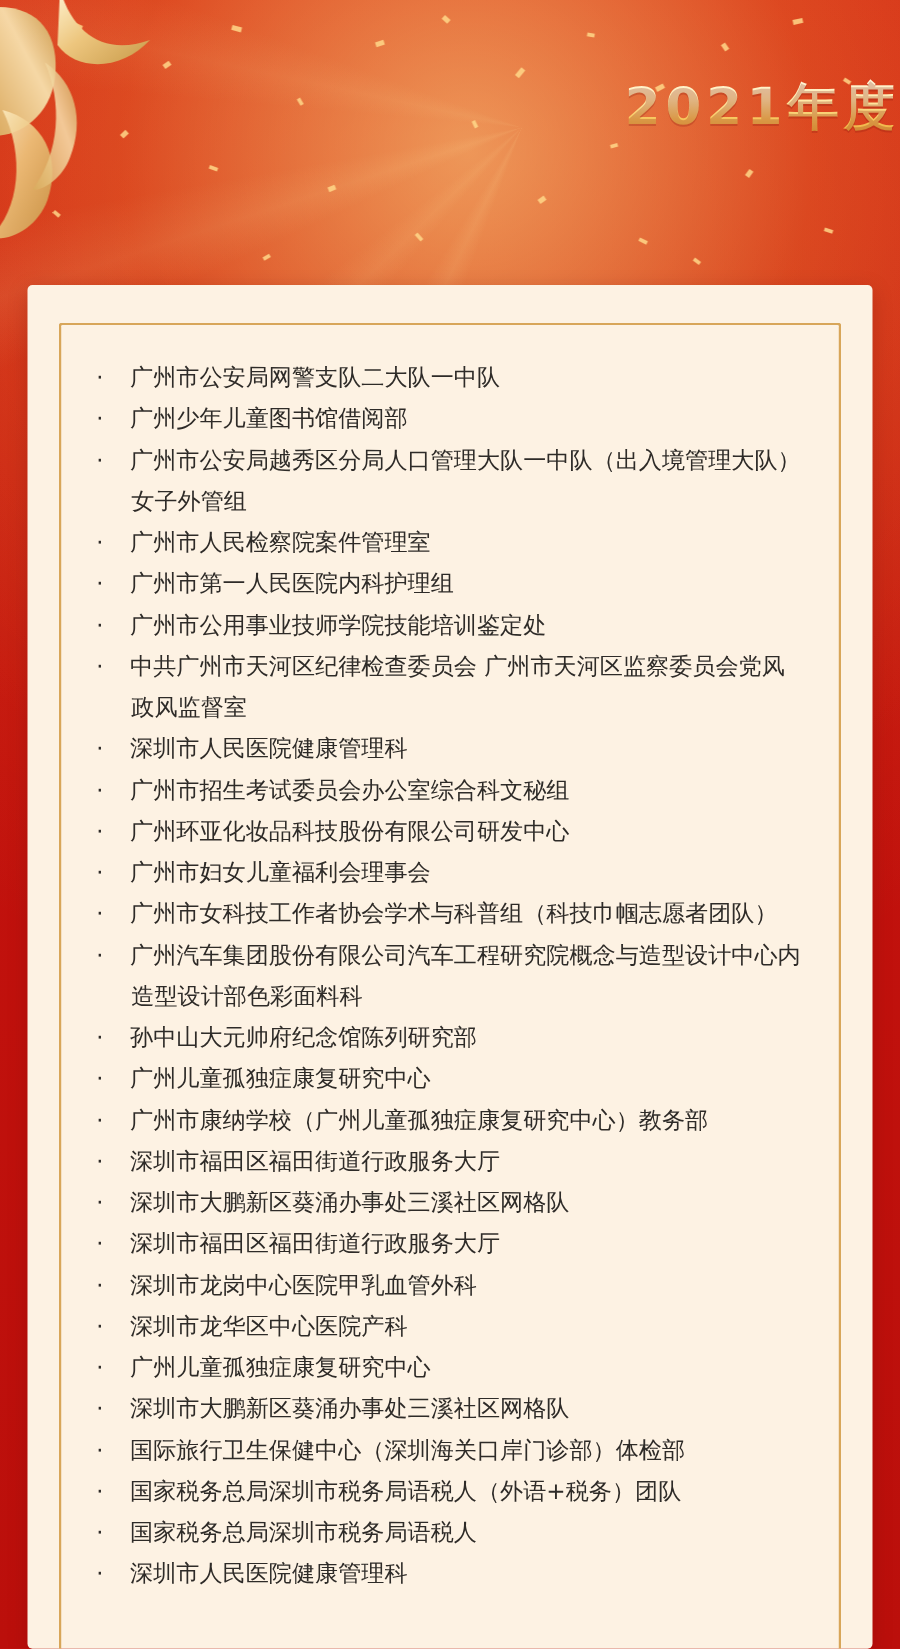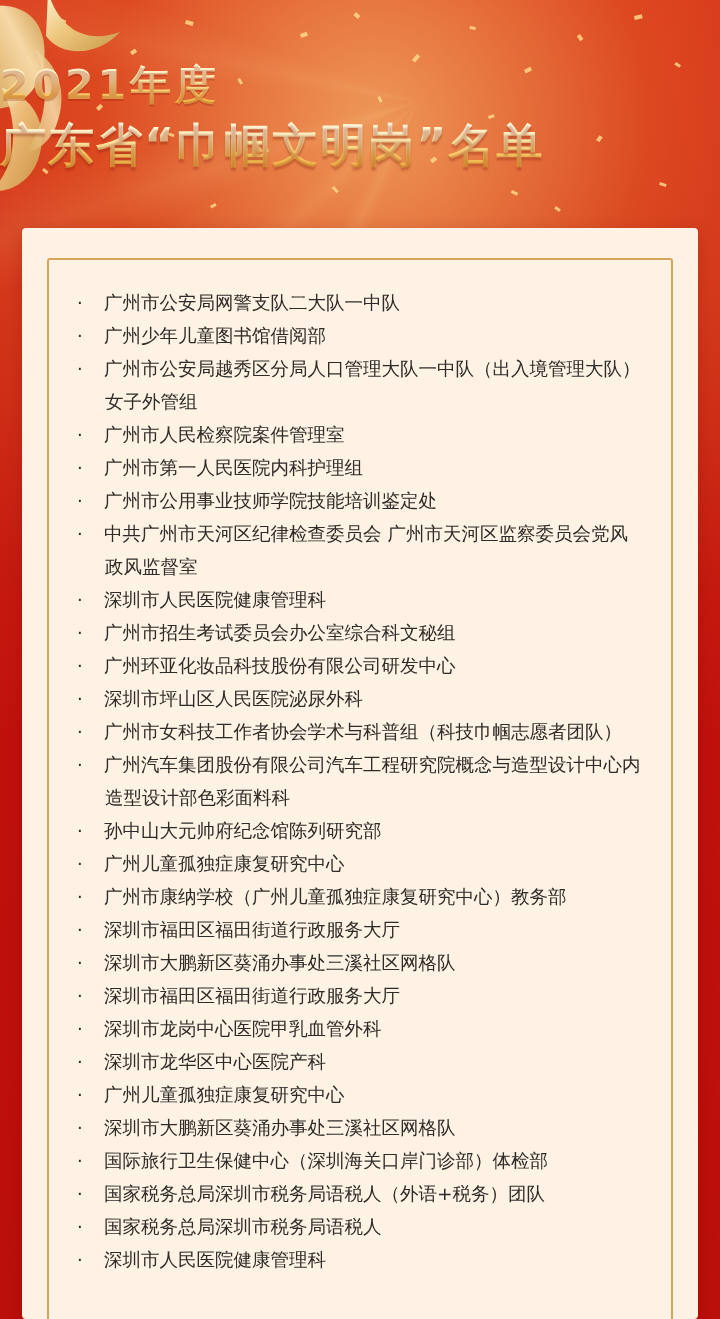--- a/index.html
+++ b/index.html
@@ -55,21 +55,21 @@
     left: -10px; top: -8px;
     width: 230px; height: 230px;
     pointer-events: none;
   }
 
   
   .title-block {
     position: absolute;
     left: 0; top: 60px;
     width: 720px;
-    text-align: left;
+    text-align: right;
     z-index: 4;
   }
   .title-year {
     font-family: "DejaVu Sans", sans-serif;
     font-size: 41px;
     font-weight: bold;
     letter-spacing: 4px;
     background: linear-gradient(180deg, #fffbe8 0%, #ffe9a8 40%, #f6c45a 70%, #e8a532 100%);
     -webkit-background-clip: text;
     background-clip: text;
@@ -191,21 +191,20 @@
     </linearGradient>
   </defs>
   <path d="M58 0 C 70 38, 96 52, 130 40 C 108 64, 72 66, 56 44 Z" fill="url(#gld)"></path>
   <path d="M0 14 C 40 10, 58 34, 54 70 C 50 104, 20 120, 0 116 Z" fill="url(#gld2)" opacity="0.95"></path>
   <path d="M12 96 C 44 104, 60 134, 48 168 C 40 190, 18 202, 2 198 C 26 176, 30 132, 12 96 Z" fill="url(#gld)" opacity="0.9"></path>
   <path d="M46 58 C 70 74, 78 104, 66 134 C 60 150, 46 160, 36 160 C 58 130, 60 90, 46 58 Z" fill="url(#gld2)" opacity="0.85"></path>
 </svg>
 
 <div class="title-block">
   <div class="title-year">2021年度</div>
-  <div class="title-main">广东省“巾帼文明岗”名单</div>
 </div>
 
 <div class="card">
   <div class="card-inner">
     <div class="list" id="list">
         <div class="item">
           <span class="bullet">·</span>
           <span class="item-text">广州市公安局网警支队二大队一中队</span>
         </div>
         <div class="item">
@@ -239,21 +238,21 @@
         <div class="item">
           <span class="bullet">·</span>
           <span class="item-text">广州市招生考试委员会办公室综合科文秘组</span>
         </div>
         <div class="item">
           <span class="bullet">·</span>
           <span class="item-text">广州环亚化妆品科技股份有限公司研发中心</span>
         </div>
         <div class="item">
           <span class="bullet">·</span>
-          <span class="item-text">深圳市坪山区人民医院泌尿外科</span>
+          <span class="item-text">广州市妇女儿童福利会理事会</span>
         </div>
         <div class="item">
           <span class="bullet">·</span>
           <span class="item-text">广州市女科技工作者协会学术与科普组（科技巾帼志愿者团队）</span>
         </div>
         <div class="item">
           <span class="bullet">·</span>
           <span class="item-text">广州汽车集团股份有限公司汽车工程研究院概念与造型设计中心内造型设计部色彩面料科</span>
         </div>
         <div class="item">

